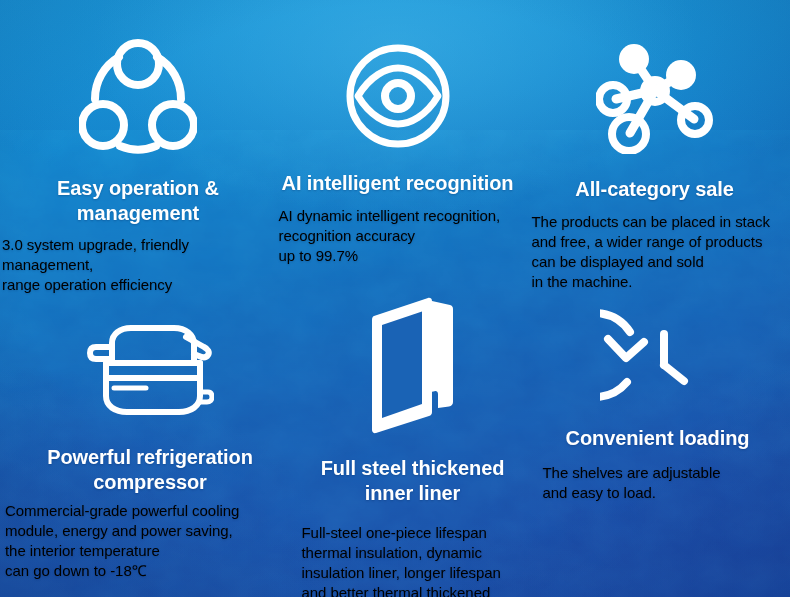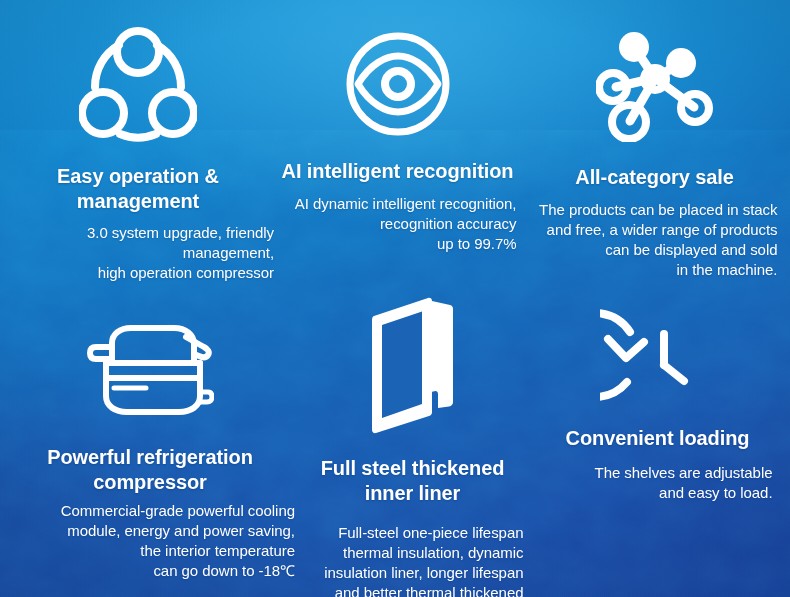--- a/index.html
+++ b/index.html
@@ -40,42 +40,42 @@
   .bg-tex svg { width:100%; height:100%; display:block; }
   .bg-vignette {
     position:absolute; inset:0;
     background: radial-gradient(ellipse 85% 80% at 50% 45%, rgba(0,0,0,0) 55%, rgba(4,30,80,0.22) 100%);
   }
 
   
   #sheet { position:absolute; inset:0; z-index:2; }
 
   .row { position:absolute; left:0; width:790px; display:flex; }
-  #row-top { top:0; height:285px; }
+  #row-top { top:12px; height:285px; }
   #row-bottom { top:284px; height:325px; }
 
   .card { position:relative; display:flex; flex-direction:column; align-items:center; }
 
   .icon-wrap { display:flex; align-items:center; justify-content:center; }
   .icon-wrap svg { display:block; }
 
   .title {
     color:#ffffff;
     font-weight:bold;
     font-size:20px;
     line-height:25px;
     text-align:center;
     letter-spacing:-0.1px;
     text-shadow:0 1px 2px rgba(6,40,90,0.30);
   }
   .desc {
-    color:#ffffff;
+    color:#000000;
     font-size:15px;
     line-height:20px;
-    text-align:right;
+    text-align:left;
     letter-spacing:-0.05px;
     text-shadow:0 1px 2px rgba(6,40,90,0.25);
   }
 
   
   #card-easy  { width:276px; }
   #card-ai    { width:243px; }
   #card-sale  { width:271px; }
 
   #card-easy  .icon-wrap { margin-top:24px; }
@@ -159,21 +159,21 @@
           <path class="icon-stroke" stroke-width="8" d="M78,21 A48,48 0 0 1 102,63"></path>
           <path class="icon-stroke" stroke-width="8" d="M41,110 A48,48 0 0 0 77,110"></path>
         </svg>
       </div>
       <div class="title">
         <span>Easy operation &amp;</span><br>
         <span>management</span>
       </div>
       <div class="desc">
         <span>3.0 system upgrade, friendly management,</span><br>
-        <span>high operation compressor</span>
+        <span>range operation efficiency</span>
       </div>
     </div>
 
     <div class="card" id="card-ai">
       <div class="icon-wrap">
         <svg width="108" height="108" viewBox="0 0 108 108" aria-hidden="true">
           <circle class="icon-stroke" cx="54" cy="54" r="48" stroke-width="7"></circle>
           <path class="icon-stroke" stroke-width="7" d="M14,54 C26,34 42,26 54,26 C66,26 82,34 94,54 C82,74 66,82 54,82 C42,82 26,74 14,54 Z"></path>
           <circle class="icon-stroke" cx="54" cy="54" r="13" stroke-width="8"></circle>
         </svg>

